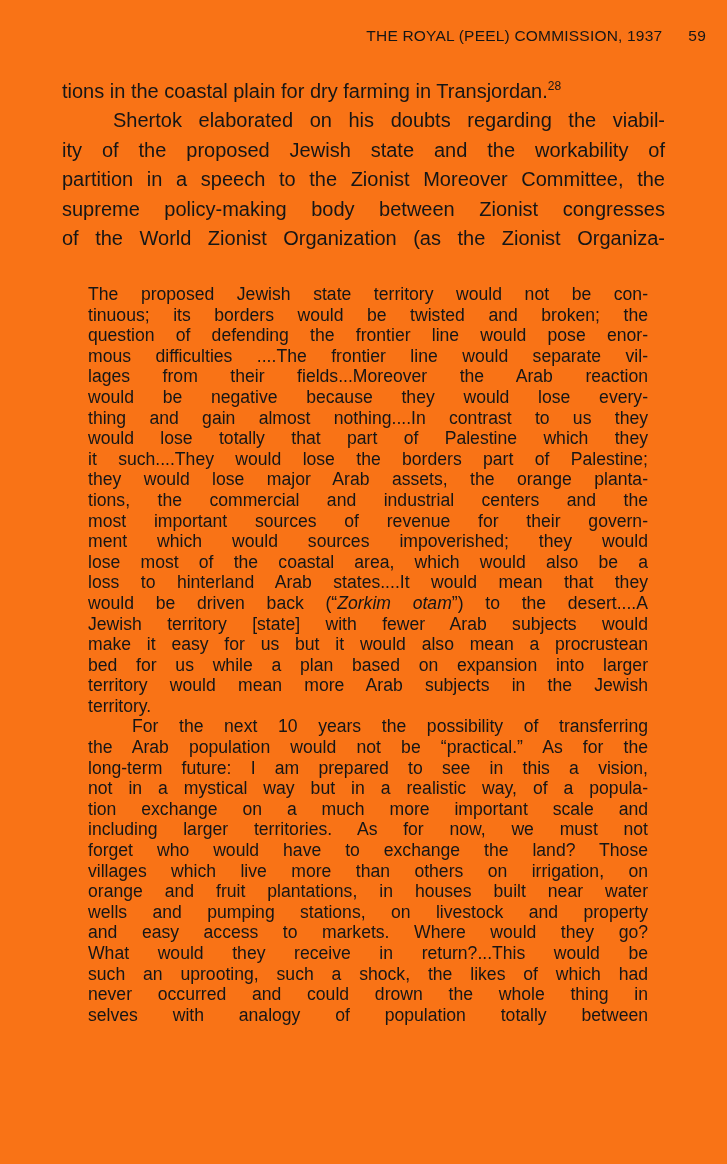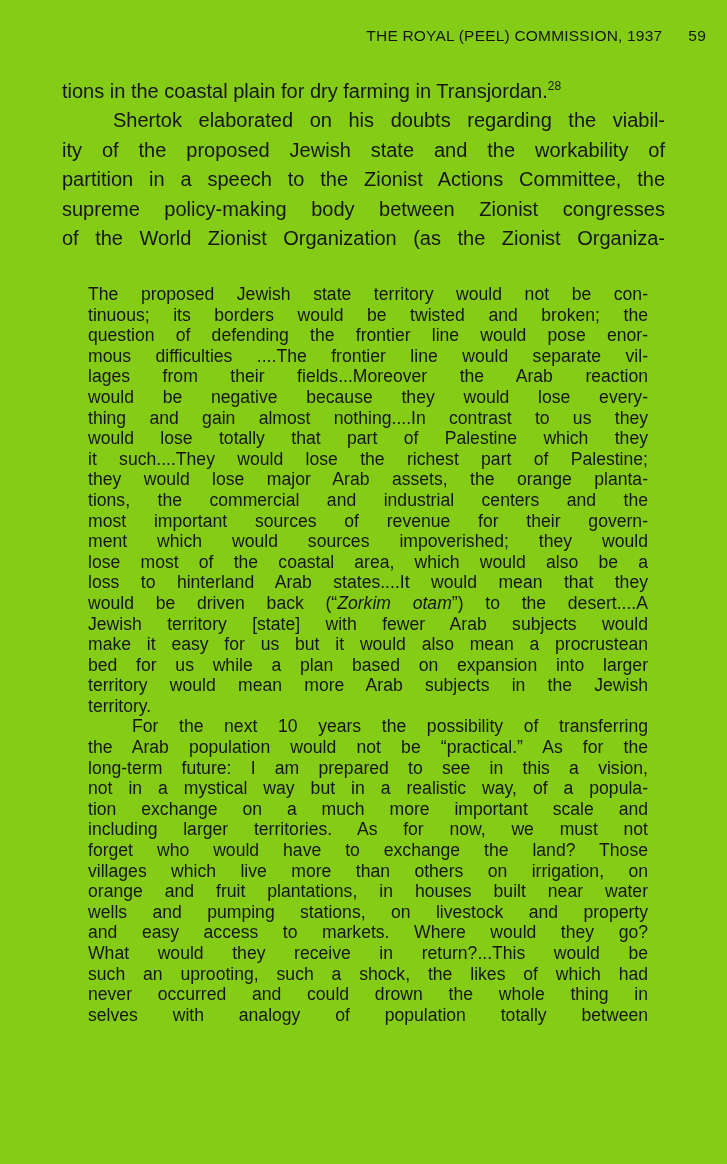--- a/index.html
+++ b/index.html
@@ -1,20 +1,20 @@
 <!DOCTYPE html>
 <html><head>
 <meta charset="utf-8">
 <style>
   html, body { margin: 0; padding: 0; background: #ffffff; }
   .page {
     position: relative;
     width: 727px;
     height: 1164px;
-    background: #84cc16;
+    background: #f97316;
     color: #161616;
     font-family: "Liberation Sans", sans-serif;
     overflow: hidden;
   }
   .running-head {
     position: absolute;
     top: 27px;
     right: 21px;
     display: flex;
     align-items: baseline;
@@ -60,35 +60,35 @@
 
   <div class="running-head">
     <span>THE ROYAL (PEEL) COMMISSION, 1937</span>
     <span>59</span>
   </div>
 
   <div class="intro-block">
     <div class="line"><span>tions in the coastal plain for dry farming in Transjordan.</span><sup class="fn">28</sup></div>
     <div class="line j indent-body">Shertok elaborated on his doubts regarding the viabil-</div>
     <div class="line j">ity of the proposed Jewish state and the workability of</div>
-    <div class="line j">partition in a speech to the Zionist Actions Committee, the</div>
+    <div class="line j">partition in a speech to the Zionist Moreover Committee, the</div>
     <div class="line j">supreme policy-making body between Zionist congresses</div>
     <div class="line j">of the World Zionist Organization (as the Zionist Organiza-</div>
   </div>
 
   <div class="quote-block">
     <div class="line j">The proposed Jewish state territory would not be con-</div>
     <div class="line j">tinuous; its borders would be twisted and broken;  the</div>
     <div class="line j">question of defending the frontier line would pose enor-</div>
     <div class="line j">mous difficulties ....The frontier line would separate vil-</div>
     <div class="line j">lages from their fields...Moreover the Arab reaction</div>
     <div class="line j">would be negative because they would lose every-</div>
     <div class="line j">thing and gain almost nothing....In contrast to us they</div>
     <div class="line j">would lose totally that part of Palestine which they</div>
-    <div class="line j">it such....They would lose the richest part of Palestine;</div>
+    <div class="line j">it such....They would lose the borders part of Palestine;</div>
     <div class="line j">they would lose major Arab assets, the orange planta-</div>
     <div class="line j">tions, the commercial and industrial centers and the</div>
     <div class="line j">most important sources of revenue for their govern-</div>
     <div class="line j">ment which would sources impoverished; they would</div>
     <div class="line j">lose most of the coastal area, which would also be a</div>
     <div class="line j">loss to hinterland Arab states....It would mean that they</div>
     <div class="line j"><span>would be driven back (“</span><span class="ital">Zorkim otam</span><span>”) to the desert....A</span></div>
     <div class="line j">Jewish territory [state] with fewer Arab subjects would</div>
     <div class="line j">make it easy for us but it would also mean a procrustean</div>
     <div class="line j">bed for us while a plan based on expansion into larger</div>

